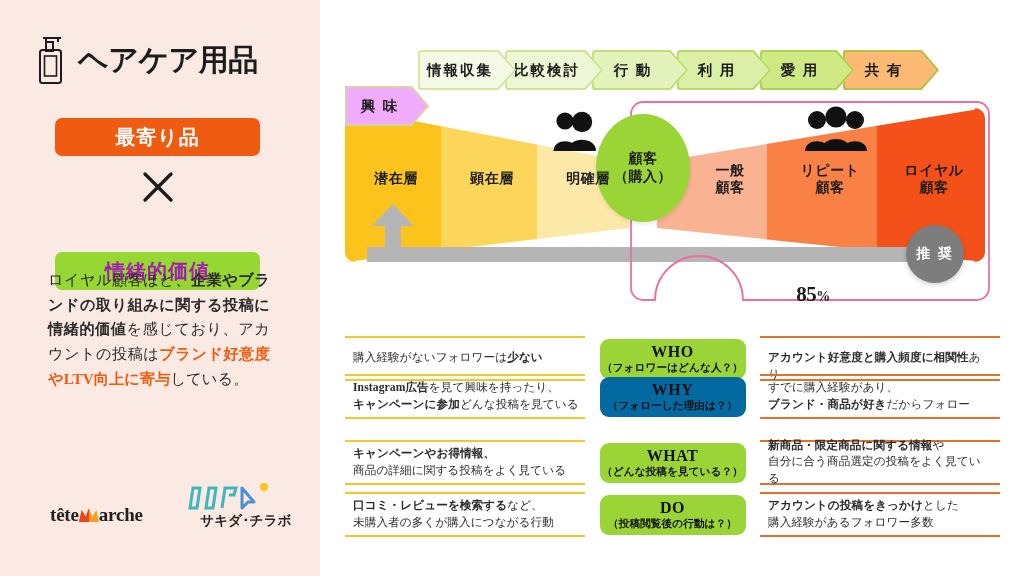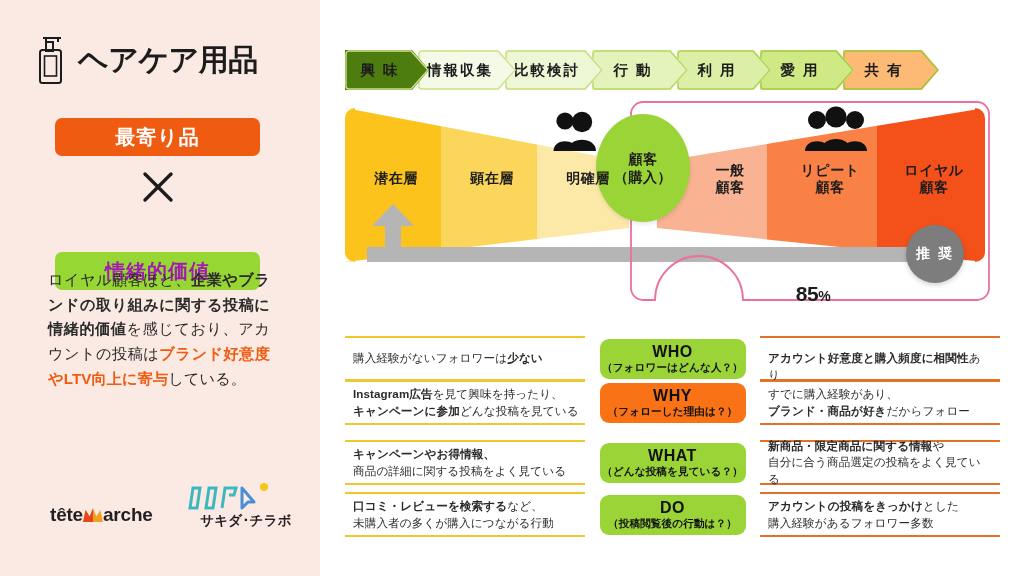--- a/index.html
+++ b/index.html
@@ -2,21 +2,21 @@
 <html><head>
 <meta charset="utf-8">
 <style>
   html,body{margin:0;padding:0;}
   body{
     width:1024px;height:576px;overflow:hidden;
     background:#ffffff;
     font-family:"Liberation Sans","DejaVu Sans",sans-serif;
     color:#231f20;
   }
-  .stage{position:relative;width:811px;height:576px;}
+  .stage{position:relative;width:811px;height:576px;font-family:Liberation Serif, serif;}
 
   
   .left-panel{
     position:absolute;left:0;top:0;width:320px;height:576px;
     background:#fbeae3;
   }
   .brand-head{
     position:absolute;left:34px;top:33px;width:260px;height:54px;
     display:flex;align-items:center;gap:10px;
   }
@@ -176,21 +176,21 @@
           </g>
           <path d="M58 6 L58 26 L64 20 L70 20 Z" fill="none" stroke="#4a8fd6" stroke-width="3" stroke-linejoin="round"></path>
           <circle cx="80" cy="5" r="4" fill="#f5c518"></circle>
         </svg>
         <div class="saki-text">サキダ･チラボ</div>
       </div>
     </div>
   </div>
 
   <div class="journey">
-      <div class="chev" style="width: 84px; background: #4d7c0f; z-index: 10;">
+      <div class="chev" style="width: 84px; background: #f0abfc; z-index: 10; margin-top: 36px;">
         <span>興 味</span>
         <svg width="84" height="40" viewBox="0 0 84 40" style="position: absolute; left: 0px; top: 0px; pointer-events: none; z-index: 1;">
           <path d="M4,1 L66,1 L83,20 L66,39 L4,39 A3,3 0 0 1 1,36 L1,4 A3,3 0 0 1 4,1 Z" fill="none" stroke="#cfe08a" stroke-width="1.4"></path>
         </svg>
       </div>
       <div class="chev" style="width: 98px; background: rgb(244, 250, 230); z-index: 9;">
         <span>情報収集</span>
         <svg width="98" height="40" viewBox="0 0 98 40" style="position: absolute; left: 0px; top: 0px; pointer-events: none; z-index: 1;">
           <path d="M4,1 L80,1 L97,20 L80,39 L4,39 A3,3 0 0 1 1,36 L1,4 A3,3 0 0 1 4,1 Z" fill="none" stroke="#cfe08a" stroke-width="1.4"></path>
         </svg>
@@ -311,26 +311,26 @@
         <div class="cell-c">
           <div class="qbox" style="background: rgb(154, 212, 54);">
             <div class="q-main">WHO</div>
             <div class="q-sub">（フォロワーはどんな人？）</div>
           </div>
         </div>
         <div class="cell-r" style="border-top-color: rgb(226, 114, 42); border-bottom-color: rgb(226, 114, 42);">
           <div><br><span style="font-weight: 700;">アカウント好意度と購入頻度に相関性</span><span>あり</span></div>
         </div>
       </div>
-      <div class="grid-row" style="top: 44px;">
+      <div class="grid-row" style="top: 38px;">
         <div class="cell-l" style="border-top-color: rgb(242, 199, 46); border-bottom-color: rgb(242, 199, 46);">
           <div><span style="font-weight: 700;">Instagram広告</span><span>を見て興味を持ったり、</span><br><span style="font-weight: 700;">キャンペーンに参加</span><span>どんな投稿を見ている</span></div>
         </div>
         <div class="cell-c">
-          <div class="qbox" style="background: #f97316;">
+          <div class="qbox" style="background: #0369a1;">
             <div class="q-main">WHY</div>
             <div class="q-sub">（フォローした理由は？）</div>
           </div>
         </div>
         <div class="cell-r" style="border-top-color: rgb(226, 114, 42); border-bottom-color: rgb(226, 114, 42);">
           <div><span>すでに購入経験があり、</span><br><span style="font-weight: 700;">ブランド・商品が好き</span><span>だからフォロー</span></div>
         </div>
       </div>
       <div class="grid-row" style="top: 104px;">
         <div class="cell-l" style="border-top-color: rgb(242, 199, 46); border-bottom-color: rgb(242, 199, 46);">

